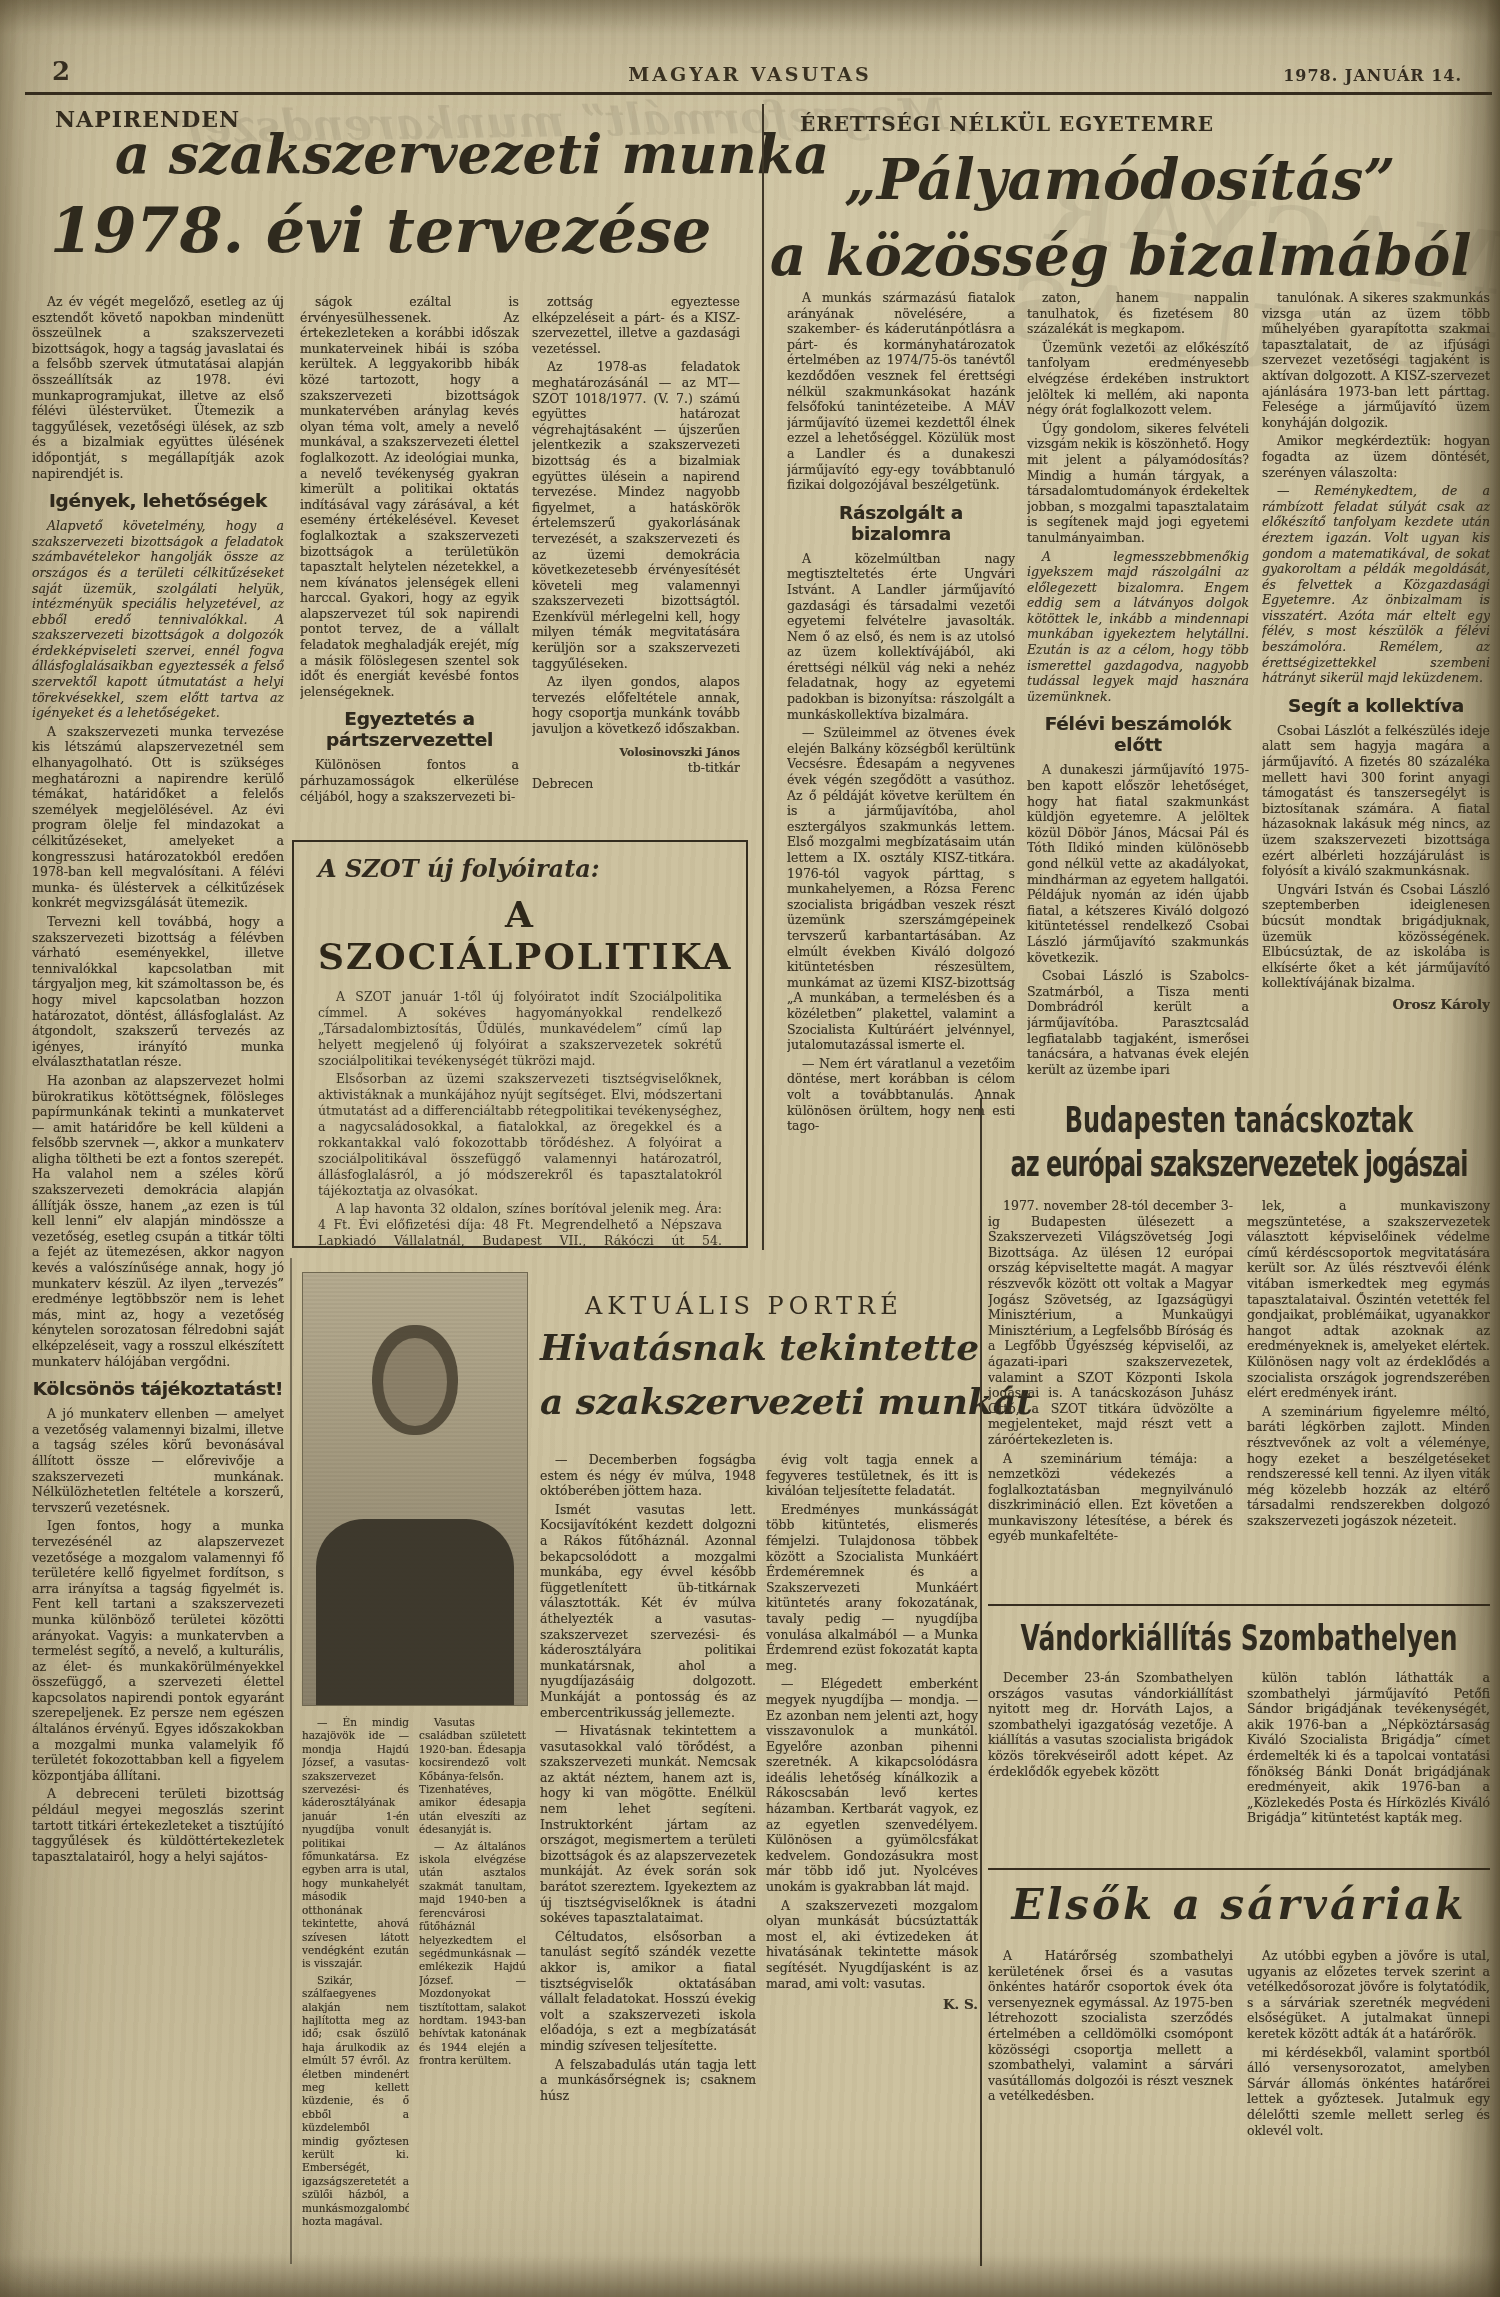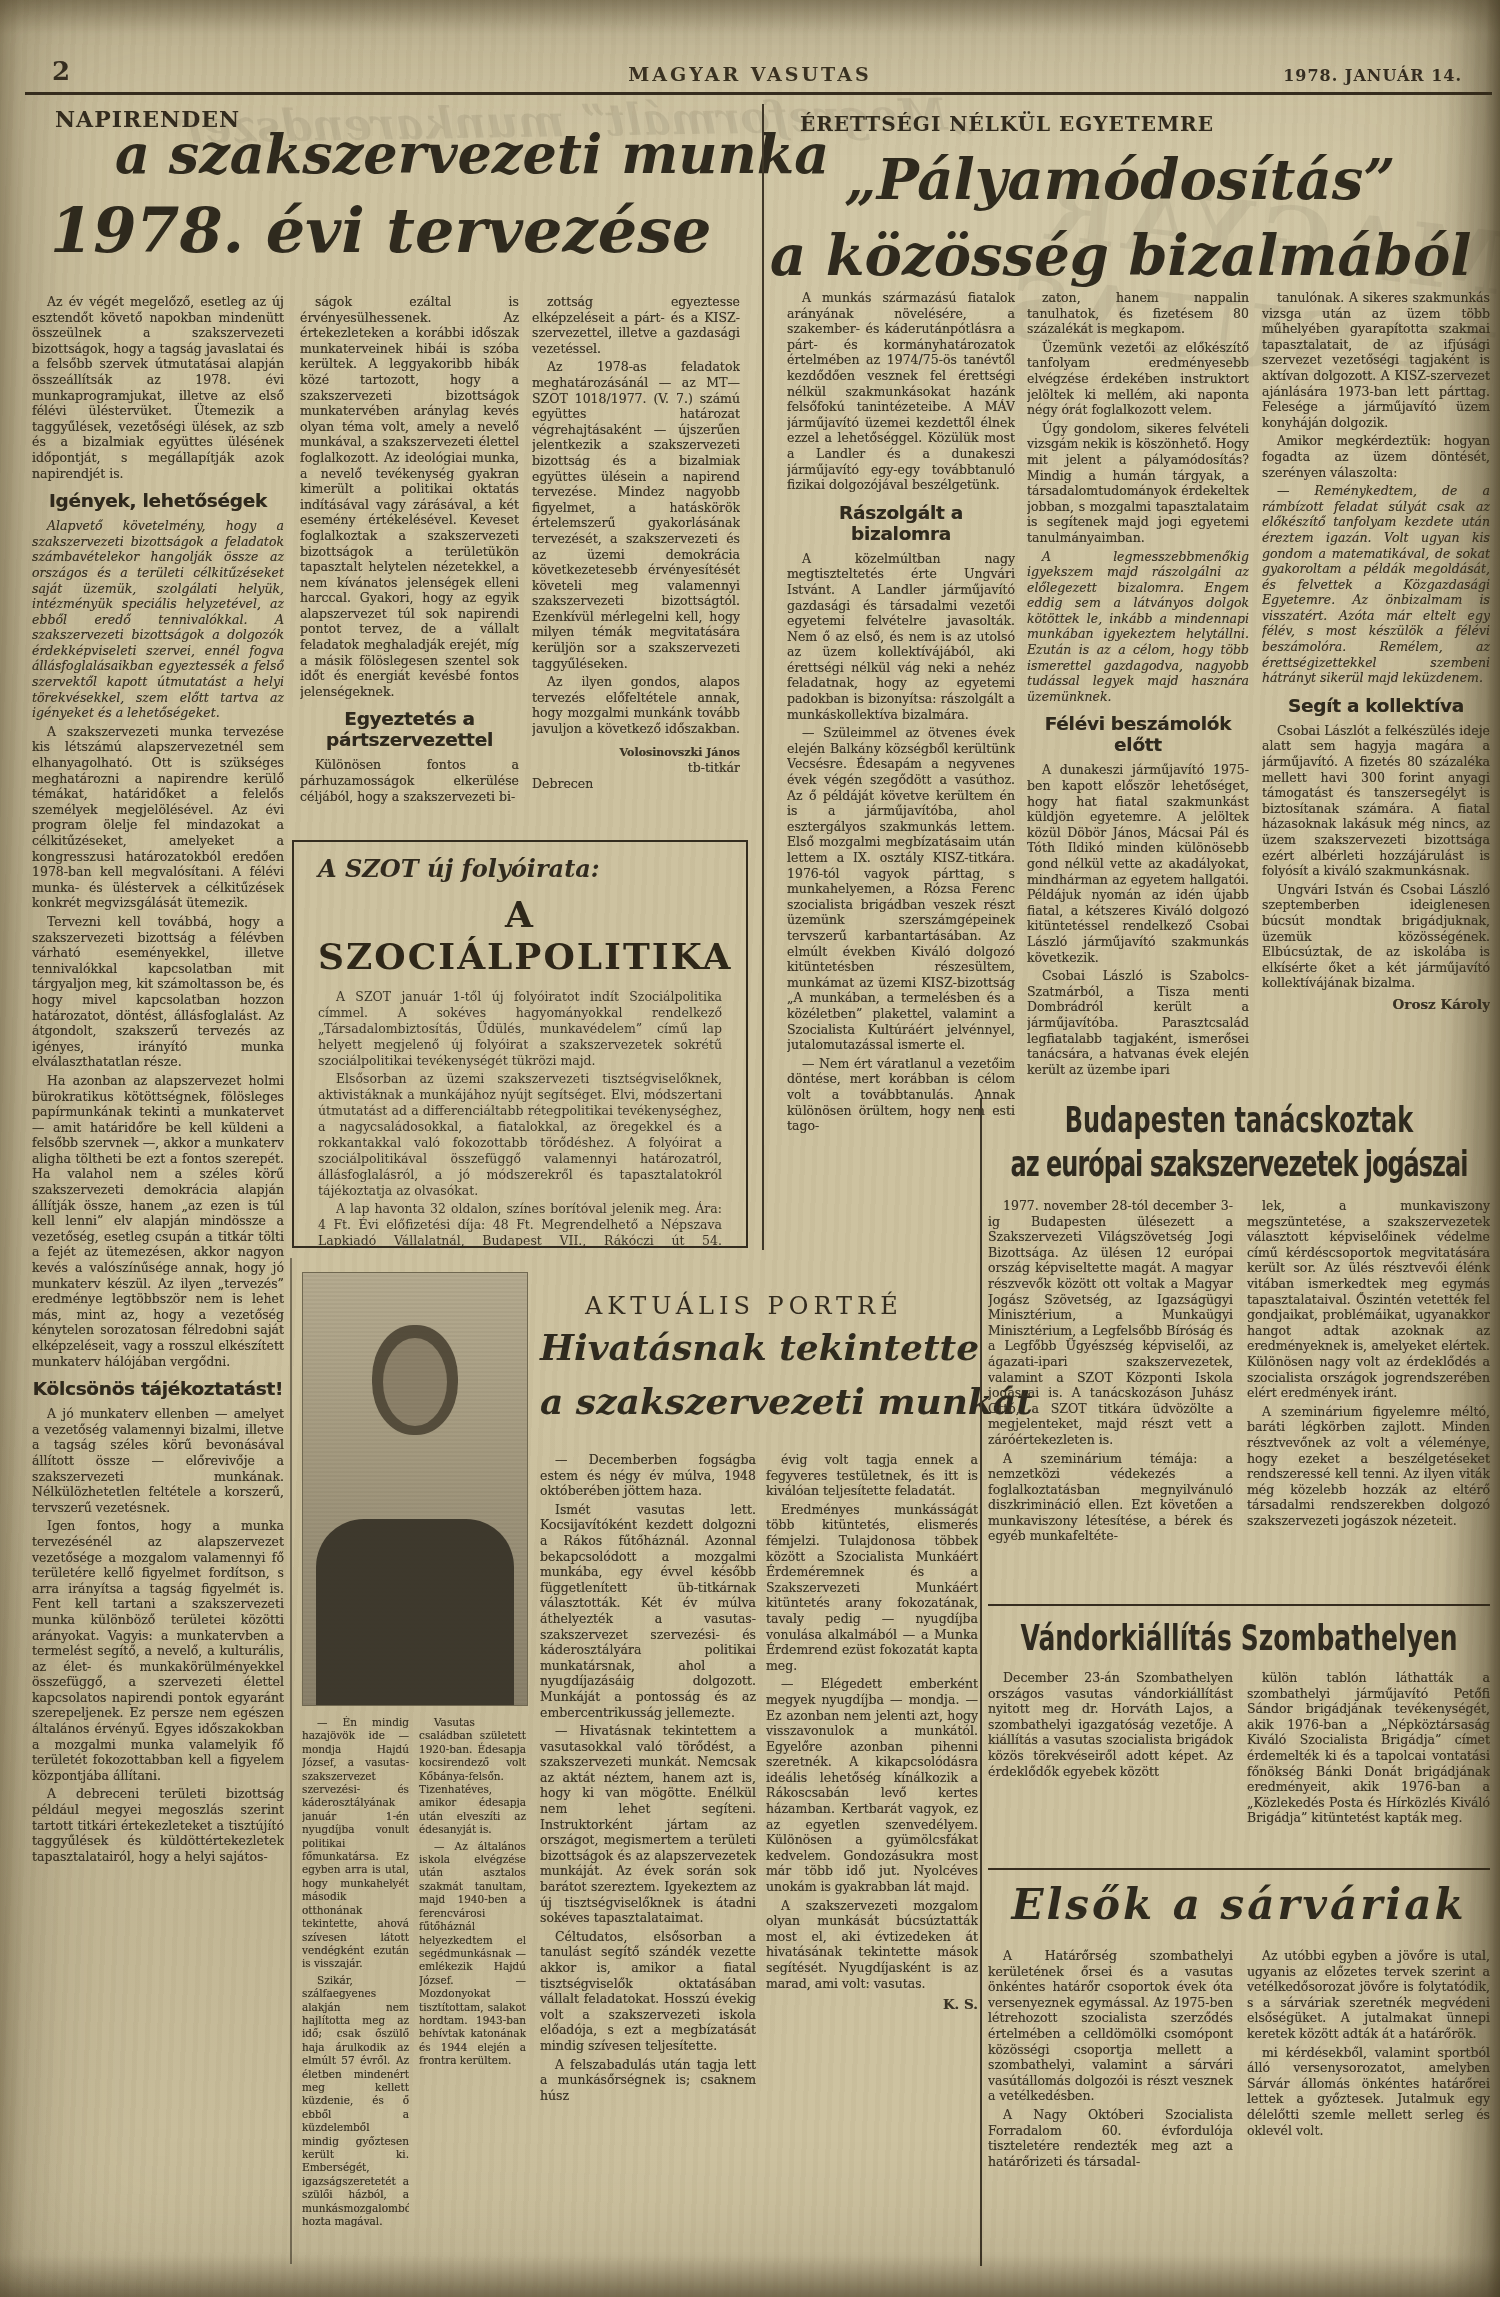--- a/index.html
+++ b/index.html
@@ -79,21 +79,21 @@
 
   <div class="col" style="left:300px;top:294px;width:219px;height:538px;">
     <p>ságok ezáltal is érvényesülhessenek. Az értekezleteken a korábbi időszak munkaterveinek hibái is szóba kerültek. A leggyakoribb hibák közé tartozott, hogy a szakszervezeti bizottságok munkatervében aránylag kevés olyan téma volt, amely a nevelő munkával, a szakszervezeti élettel foglalkozott. Az ideológiai munka, a nevelő tevékenység gyakran kimerült a politikai oktatás indításával vagy zárásával, a két esemény értékelésével. Keveset foglalkoztak a szakszervezeti bizottságok a területükön tapasztalt helytelen nézetekkel, a nem kívánatos jelenségek elleni harccal. Gyakori, hogy az egyik alapszervezet túl sok napirendi pontot tervez, de a vállalt feladatok meghaladják erejét, míg a másik fölöslegesen szentel sok időt és energiát kevésbé fontos jelenségeknek.</p>
     <div class="subhead">Egyeztetés a pártszervezettel</div>
     <p>Különösen fontos a párhuzamosságok elkerülése céljából, hogy a szakszervezeti bi-</p>
   </div>
 
   <div class="col" style="left:532px;top:294px;width:208px;height:540px;">
     <p>zottság egyeztesse elképzeléseit a párt- és a KISZ-szervezettel, illetve a gazdasági vezetéssel.</p>
     <p>Az 1978-as feladatok meghatározásánál — az MT—SZOT 1018/1977. (V. 7.) számú együttes határozat végrehajtásaként — újszerűen jelentkezik a szakszervezeti bizottság és a bizalmiak együttes ülésein a napirend tervezése. Mindez nagyobb figyelmet, a hatáskörök értelemszerű gyakorlásának tervezését, a szakszervezeti és az üzemi demokrácia következetesebb érvényesítését követeli meg valamennyi szakszervezeti bizottságtól. Ezenkívül mérlegelni kell, hogy milyen témák megvitatására kerüljön sor a szakszervezeti taggyűléseken.</p>
-    <p>Az ilyen gondos, alapos tervezés előfeltétele annak, hogy mozgalmi munkánk tovább javuljon a következő időszakban.</p>
+    <p>Az ilyen gondos, alapos tervezés előfeltétele annak, hogy csoportja munkánk tovább javuljon a következő időszakban.</p>
     <div class="byline">
       <span class="nm">Volosinovszki János</span>
       <span class="rl">tb-titkár</span>
       <span class="pl">Debrecen</span>
     </div>
   </div>
 
   <div class="rule-v" style="left:762px;top:104px;height:1146px;"></div>
 
   <div class="abs kicker" style="left:800px;top:112px;font-size:20px;">ÉRETTSÉGI NÉLKÜL EGYETEMRE</div>
@@ -192,21 +192,20 @@
     <p>December 23-án Szombathelyen országos vasutas vándorkiállítást nyitott meg dr. Horváth Lajos, a szombathelyi igazgatóság vezetője. A kiállítás a vasutas szocialista brigádok közös törekvéseiről adott képet. Az érdeklődők egyebek között</p>
   </div>
   <div class="col" style="left:1247px;top:1670px;width:243px;height:190px;">
     <p>külön tablón láthatták a szombathelyi járműjavító Petőfi Sándor brigádjának tevékenységét, akik 1976-ban a „Népköztársaság Kiváló Szocialista Brigádja” címet érdemelték ki és a tapolcai vontatási főnökség Bánki Donát brigádjának eredményeit, akik 1976-ban a „Közlekedés Posta és Hírközlés Kiváló Brigádja” kitüntetést kapták meg.</p>
   </div>
 
   <div class="rule-h" style="left:988px;width:502px;top:1868px;height:2px;"></div>
   <div class="abs headline-i" style="left:988px;width:502px;top:1880px;font-size:42px;letter-spacing:3px;text-align:center;">Elsők a sárváriak</div>
   <div class="col" style="left:988px;top:1948px;width:245px;height:318px;">
     <p>A Határőrség szombathelyi kerületének őrsei és a vasutas önkéntes határőr csoportok évek óta versenyeznek egymással. Az 1975-ben létrehozott szocialista szerződés értelmében a celldömölki csomópont közösségi csoportja mellett a szombathelyi, valamint a sárvári vasútállomás dolgozói is részt vesznek a vetélkedésben.</p>
-    <p>A Nagy Októberi Szocialista Forradalom 60. évfordulója tiszteletére rendezték meg azt a határőrizeti és társadal-</p>
   </div>
   <div class="col" style="left:1247px;top:1948px;width:243px;height:318px;">
     <p>Az utóbbi egyben a jövőre is utal, ugyanis az előzetes tervek szerint a vetélkedősorozat jövőre is folytatódik, s a sárváriak szeretnék megvédeni elsőségüket. A jutalmakat ünnepi keretek között adták át a határőrök.</p>
     <p>mi kérdésekből, valamint sportból álló versenysorozatot, amelyben Sárvár állomás önkéntes határőrei lettek a győztesek. Jutalmuk egy délelőtti szemle mellett serleg és oklevél volt.</p>
   </div>
 
   <div class="overlayshade"></div>
 </div>
 
 </body></html>

